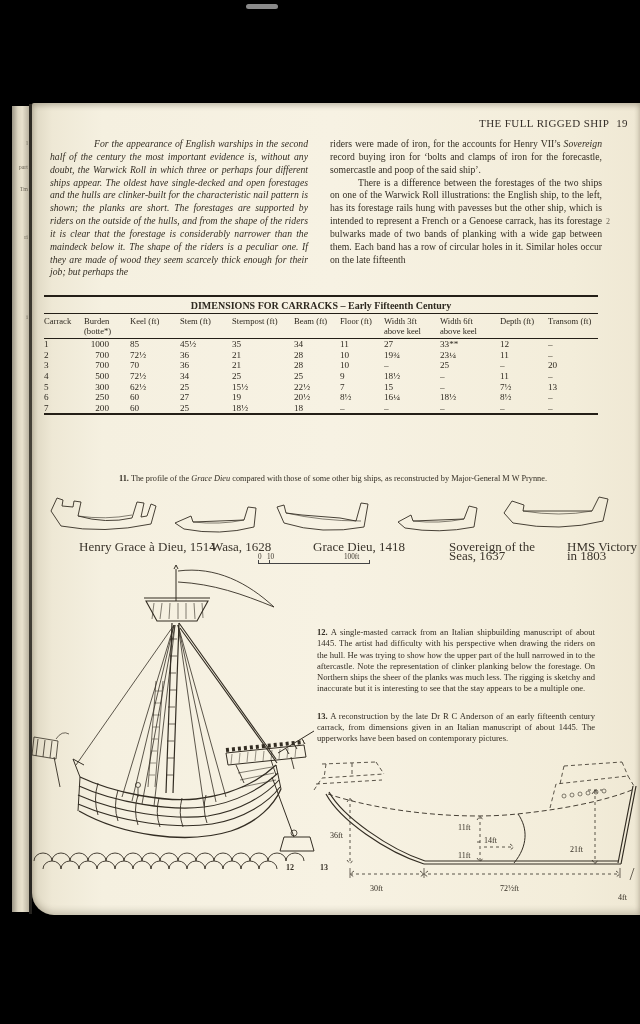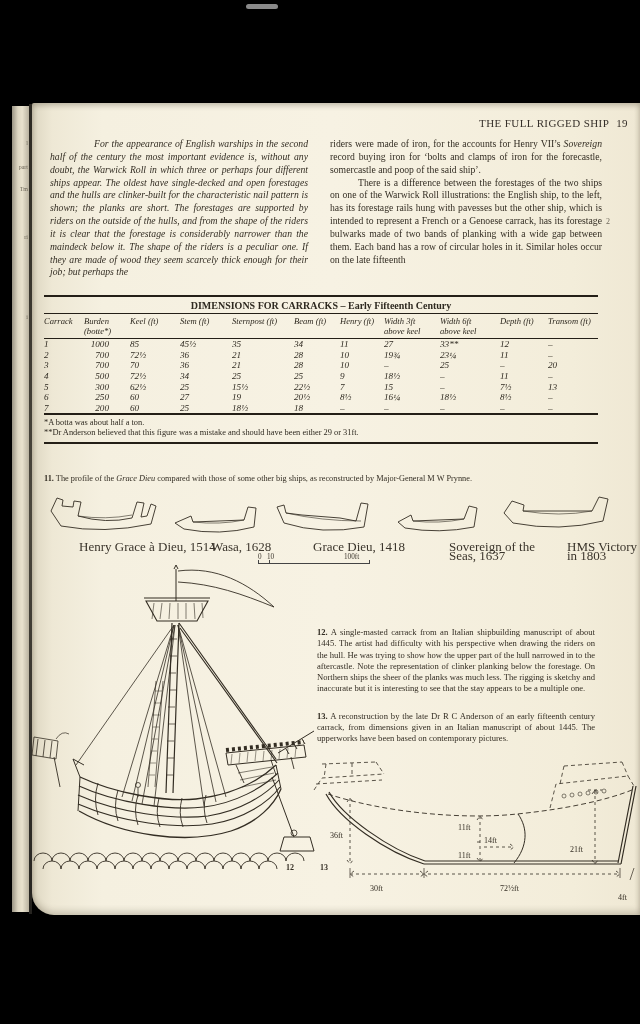--- a/index.html
+++ b/index.html
@@ -32,31 +32,31 @@
   .col-left{left:18px;width:258px;font-style:italic;}
   .col-right{left:298px;width:272px;}
   .col p{margin:0;}
   .indent-big{text-indent:44px;}
   .indent{ text-indent:28px;}
   .margin-ref{left:574px;top:114px;font-size:8px;color:#6e675a;}
   
   .tblwrap{left:12px;top:192px;width:554px;}
   .tbl-title{border-top:2px solid #241f17;border-bottom:1px solid #241f17;
     font-weight:bold;font-size:10px;text-align:center;padding:3px 0 2px;}
-  table{border-collapse:collapse;table-layout:fixed;width:554px;font-style:italic;}
+  table{border-collapse:collapse;table-layout:fixed;width:554px;}
   th{font-weight:normal;font-size:8.6px;line-height:9.6px;text-align:left;vertical-align:top;
      white-space:pre-line;padding:3px 1px 2px 0;}
   thead tr{border-bottom:1px solid #241f17;}
   td{font-size:9.2px;line-height:10.6px;padding:0 1px 0 0;}
   td.num-right{text-align:right;padding-right:21px;}
   tbody{border-bottom:2px solid #241f17;}
   .footnotes{border-bottom:2px solid #241f17;font-size:8.4px;line-height:9.6px;padding:3px 0 4px;}
   .footnotes div{margin:0;}
   
-  .cap11{left:12px;top:371px;width:578px;font-size:8.3px;color:#332d23;}
+  .cap11{left:12px;top:371px;width:578px;font-size:8.3px;color:#332d23;text-align:center;}
   .cap11 b,.capblock b{font-weight:bold;}
   .cap11 i{font-style:italic;}
   
   .profile{top:388px;height:50px;}
   .profile svg{display:block;}
   .shiplabel{top:440px;font-size:13px;line-height:8.6px;color:#3a342b;white-space:pre-line;margin-left:31px;}
   .scalebar{left:226px;top:449px;width:112px;height:12px;font-size:7.2px;color:#3a342b;}
   .scalebar .line{position:absolute;left:0;right:0;bottom:0;border-bottom:1px solid #444;}
   .scalebar .tick{position:absolute;bottom:0;width:1px;height:4px;background:#444;}
   .scalebar span{position:absolute;bottom:3px;}
@@ -116,21 +116,21 @@
       </colgroup>
       <thead>
           <tr id="tbl-head-row">
             <th>Carrack</th>
             <th>Burden
 (botte*)</th>
             <th>Keel (ft)</th>
             <th>Stem (ft)</th>
             <th>Sternpost (ft)</th>
             <th>Beam (ft)</th>
-            <th>Henry (ft)</th>
+            <th>Floor (ft)</th>
             <th>Width 3ft
 above keel</th>
             <th>Width 6ft
 above keel</th>
             <th>Depth (ft)</th>
             <th>Transom (ft)</th>
           </tr>
         </thead>
       <tbody id="tbl-body">
           <tr>
@@ -219,24 +219,20 @@
             <td>18½</td>
             <td>18</td>
             <td>–</td>
             <td>–</td>
             <td>–</td>
             <td>–</td>
             <td>–</td>
           </tr>
         </tbody>
     </table>
-    <div class="footnotes">
-      <div>*A botta was about half a ton.</div>
-      <div>**Dr Anderson believed that this figure was a mistake and should have been either 29 or 31ft.</div>
-    </div>
   </div>
 
   <div class="abs cap11">
     <b>11.</b>
     <span>The profile of the </span><i>Grace Dieu</i><span> compared with those of some other big ships, as reconstructed by Major-General M W Prynne.</span>
   </div>
 
   <div class="abs profile" style="left:14px">
     <svg width="118" height="48" viewBox="0 0 118 48" class="figsvg">
       <path d="M5,20 L11,7 L17,9 L16,15 L27,16 L28,10 L35,11 L32,25 Q60,33 86,27 L91,11 L98,12 L95,26 L101,25 L105,13 L110,15 L105,33 Q58,43 15,35 Z" stroke-width="0.9"></path>

